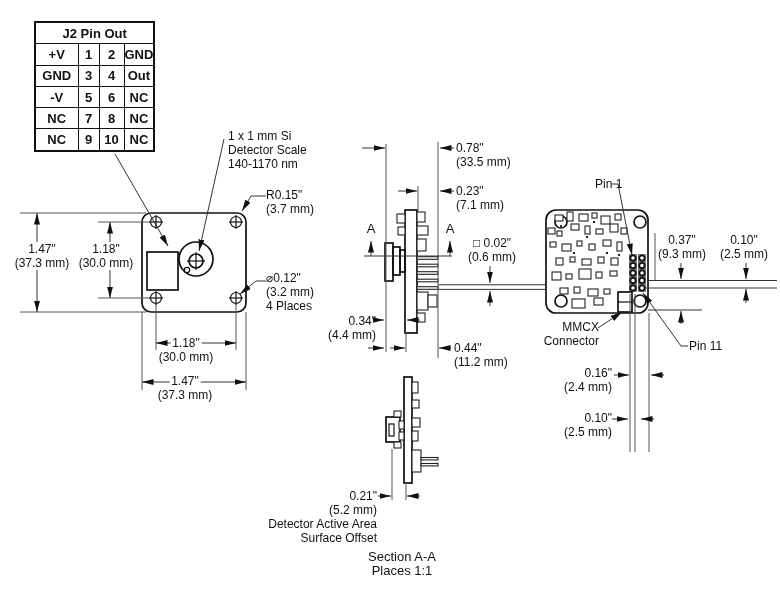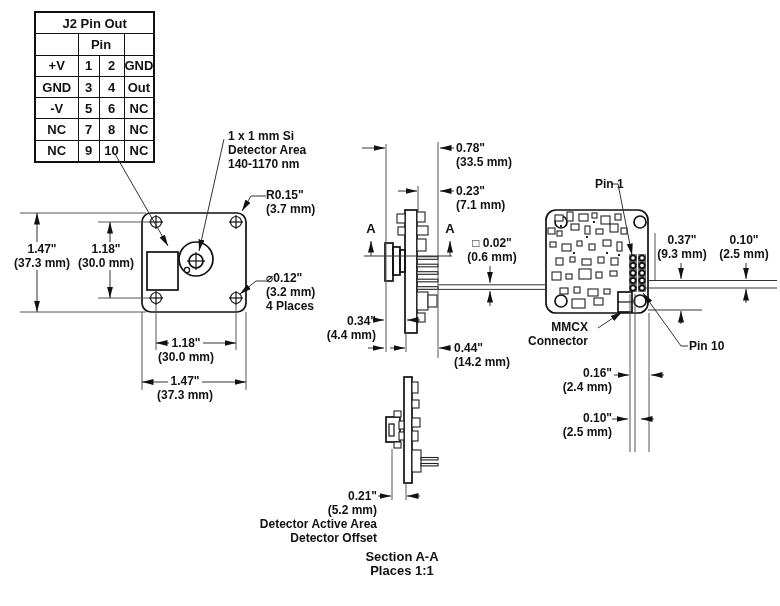--- a/index.html
+++ b/index.html
@@ -1,26 +1,26 @@
 <!DOCTYPE html>
 <html><head>
 <meta charset="utf-8">
 <style>
   html,body{margin:0;padding:0;background:#fff}
   #stage{position:relative;width:780px;height:606px;background:#fff;
          font-family:"Liberation Sans","DejaVu Sans",sans-serif;color:#111;overflow:hidden}
   #stage svg{position:absolute;left:0;top:0}
-  .lbl{position:absolute;font-weight:bold;font-size:12px;line-height:14px;white-space:nowrap;color:#111}
+  .lbl{position:absolute;font-weight:normal;font-size:12px;line-height:14px;white-space:nowrap;color:#111}
   .lbl.big{font-size:13px}
   .ctr{transform:translateX(-50%);text-align:center}
   .rgt{text-align:right}
   .mask > div{width:fit-content;background:#fff;padding:0 2px}
   .mask.ctr > div{margin:0 auto}
   
-  #pintable{position:absolute;left:34px;top:11px;border-collapse:collapse;
+  #pintable{position:absolute;left:34px;top:21px;border-collapse:collapse;
             font-weight:bold;font-size:13px;table-layout:fixed}
   #pintable td{border:1.6px solid #111;text-align:center;height:20.3px;padding:0}
   #pintable{border:2.2px solid #111}
   .outline{fill:none;stroke:#111;stroke-width:1.7}
   .outline2{fill:#fff;stroke:#111;stroke-width:1.2}
   .thin{stroke:#555;stroke-width:1;fill:none}
   .dim{stroke:#333;stroke-width:1;fill:none}
   .comp{fill:#fff;stroke:#222;stroke-width:1.1}
   .dot{fill:#222;stroke:none}
 </style>
@@ -292,25 +292,20 @@
         <col style="width:43px">
         <col style="width:21px">
         <col style="width:25px">
         <col style="width:24px">
       </colgroup>
     <tbody>
         <tr>
           <td colspan="4">J2 Pin Out</td>
         </tr>
     <tr>
-      <td></td>
-      <td colspan="2">Pin</td>
-      <td></td>
-    </tr>
-    <tr>
       <td>+V</td>
           <td>1</td>
       <td>2</td>
           <td>GND</td>
     </tr>
     <tr>
       <td>GND</td>
           <td>3</td>
       <td>4</td>
           <td>Out</td>
@@ -331,21 +326,21 @@
       <td>NC</td>
           <td>9</td>
       <td>10</td>
           <td>NC</td>
     </tr>
   </tbody>
     </table>
 
   <div class="lbl" style="left:228px;top:129px">
     <div>1 x 1 mm Si</div>
-    <div>Detector Area</div>
+    <div>Detector Scale</div>
     <div>140-1170 nm</div>
   </div>
 
   <div class="lbl" style="left:266px;top:188px">
     <div>R0.15"</div>
     <div>(3.7 mm)</div>
   </div>
 
   <div class="lbl" style="left:266px;top:271px">
     <div>⌀0.12"</div>
@@ -388,21 +383,21 @@
     <div>(0.6 mm)</div>
   </div>
 
   <div class="lbl rgt" style="right:404px;top:314px">
     <div>0.34"</div>
     <div>(4.4 mm)</div>
   </div>
 
   <div class="lbl" style="left:454px;top:341px">
     <div>0.44"</div>
-    <div>(14.2 mm)</div>
+    <div>(11.2 mm)</div>
   </div>
 
   <div class="lbl big ctr" style="left:371px;top:222px">
     <div>A</div>
   </div>
   <div class="lbl big ctr" style="left:450px;top:222px">
     <div>A</div>
   </div>
 
   <div class="lbl" style="left:595px;top:177px">
@@ -412,44 +407,44 @@
   <div class="lbl ctr" style="left:682px;top:233px">
     <div>0.37"</div>
     <div>(9.3 mm)</div>
   </div>
 
   <div class="lbl ctr" style="left:744px;top:233px">
     <div>0.10"</div>
     <div>(2.5 mm)</div>
   </div>
 
-  <div class="lbl rgt" style="right:192px;top:320px">
+  <div class="lbl rgt" style="right:181px;top:320px">
     <div>MMCX</div>
     <div>Connector</div>
   </div>
 
   <div class="lbl" style="left:689px;top:339px">
-    <div>Pin 10</div>
+    <div>Pin 11</div>
   </div>
 
   <div class="lbl rgt" style="right:168px;top:366px">
     <div>0.16"</div>
     <div>(2.4 mm)</div>
   </div>
 
   <div class="lbl rgt" style="right:168px;top:411px">
     <div>0.10"</div>
     <div>(2.5 mm)</div>
   </div>
 
   <div class="lbl rgt" style="right:403px;top:489px">
     <div>0.21"</div>
     <div>(5.2 mm)</div>
     <div>Detector Active Area</div>
-    <div>Detector Offset</div>
+    <div>Surface Offset</div>
   </div>
 
   <div class="lbl big ctr" style="left:402px;top:550px">
     <div>Section A-A</div>
     <div>Places 1:1</div>
   </div>
 
 </div>
 
 </body></html>

